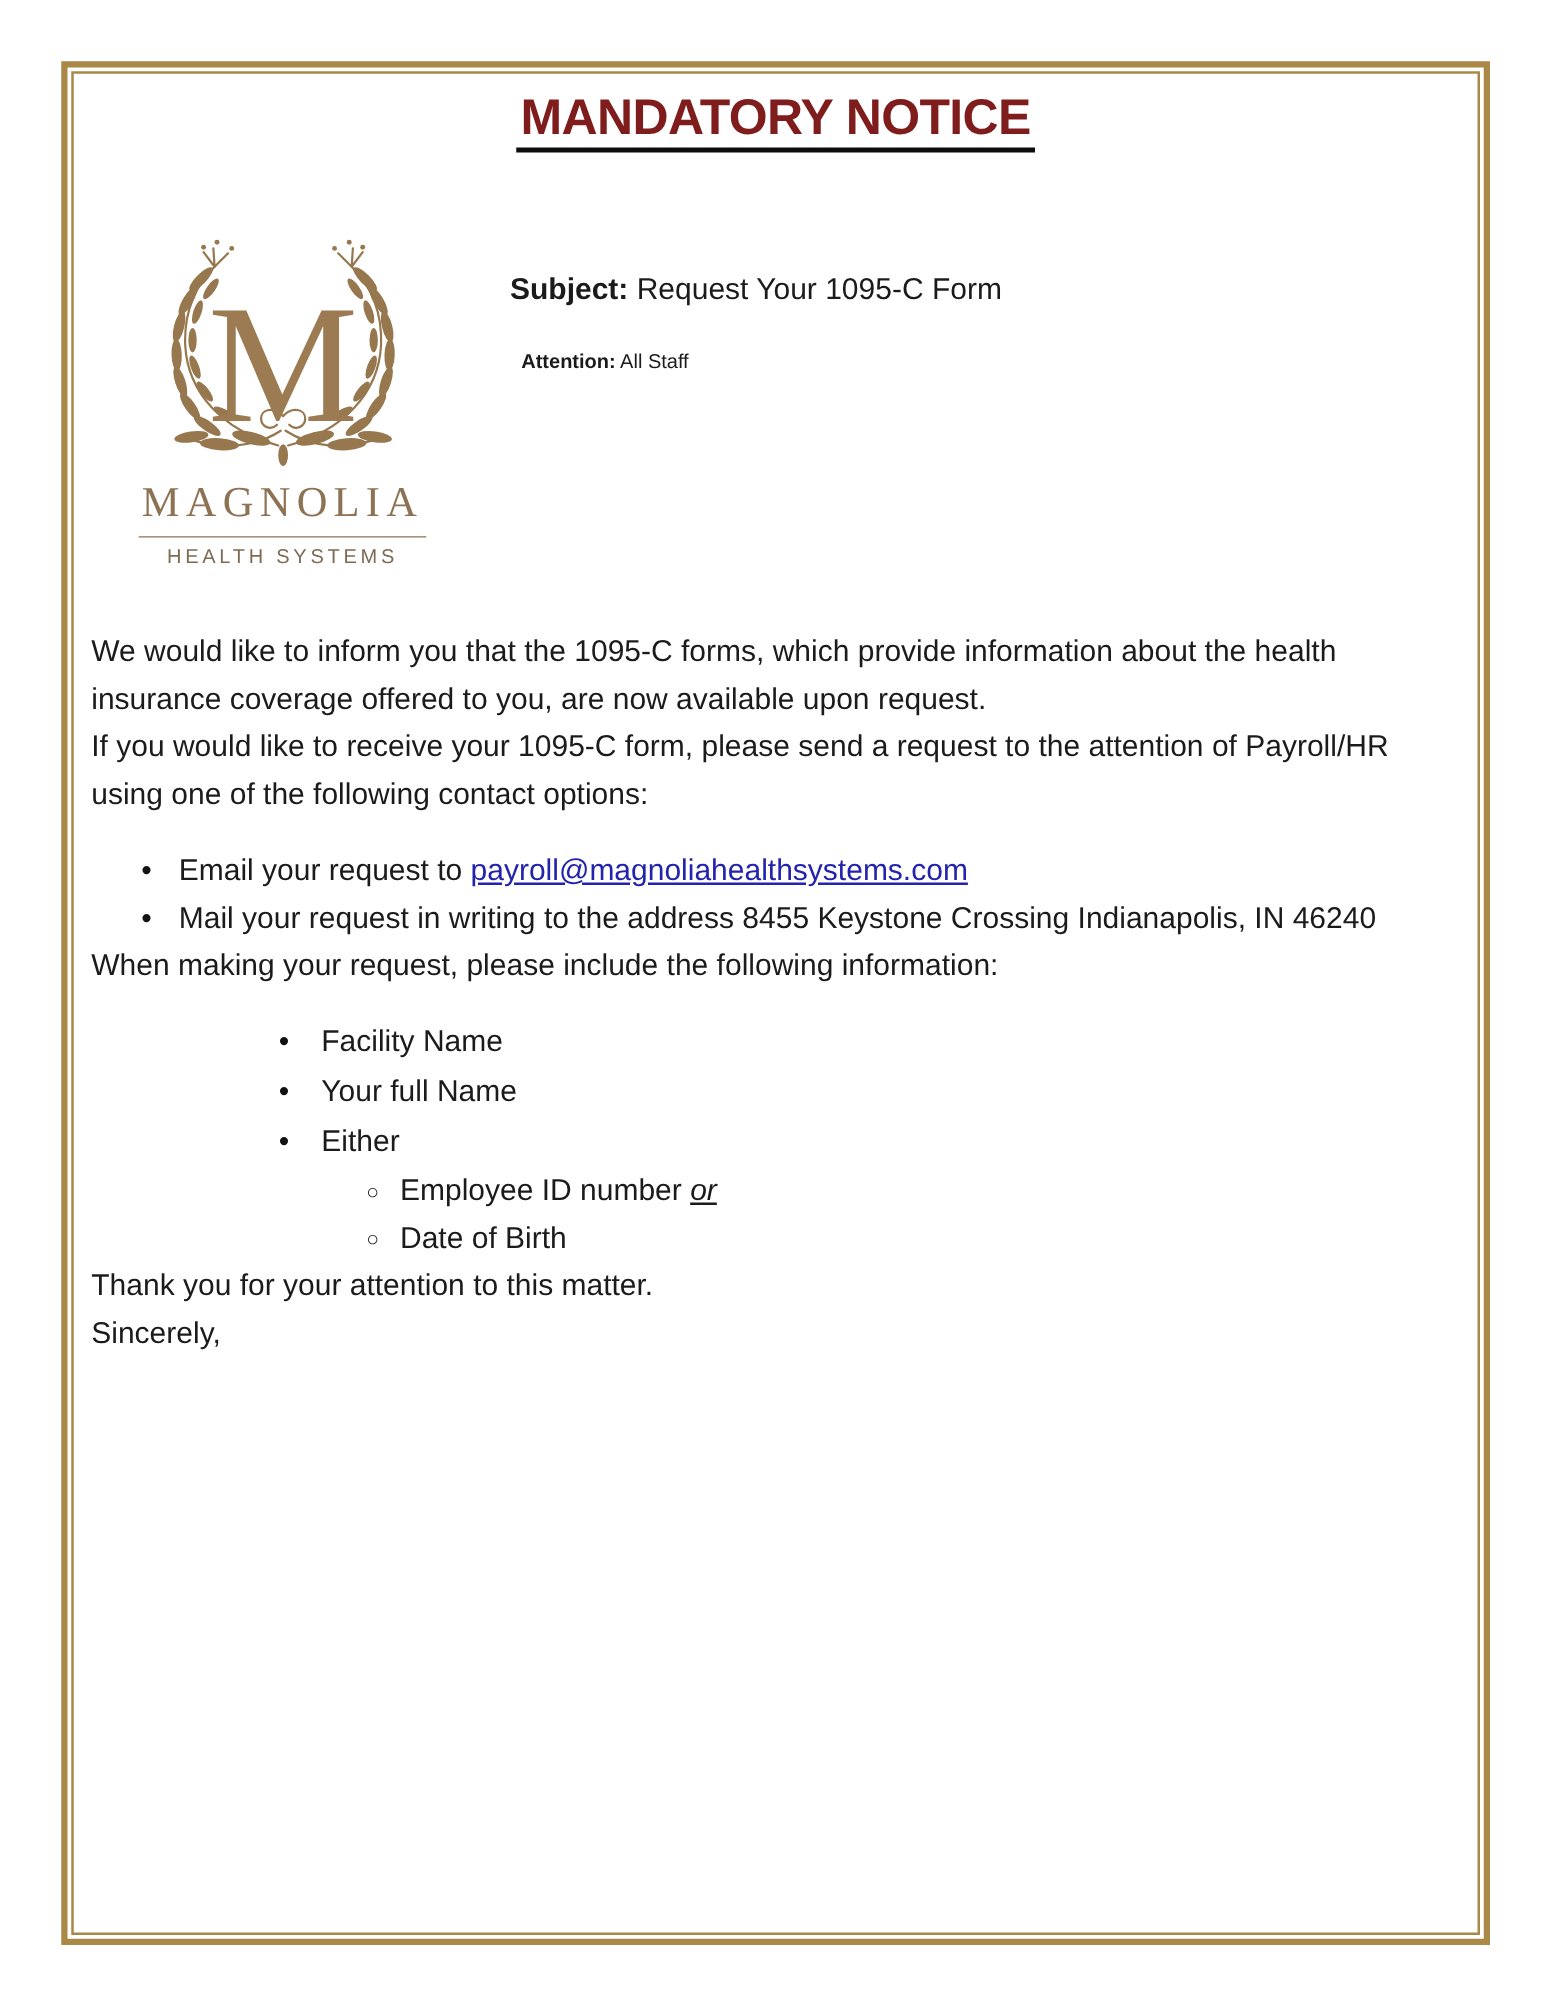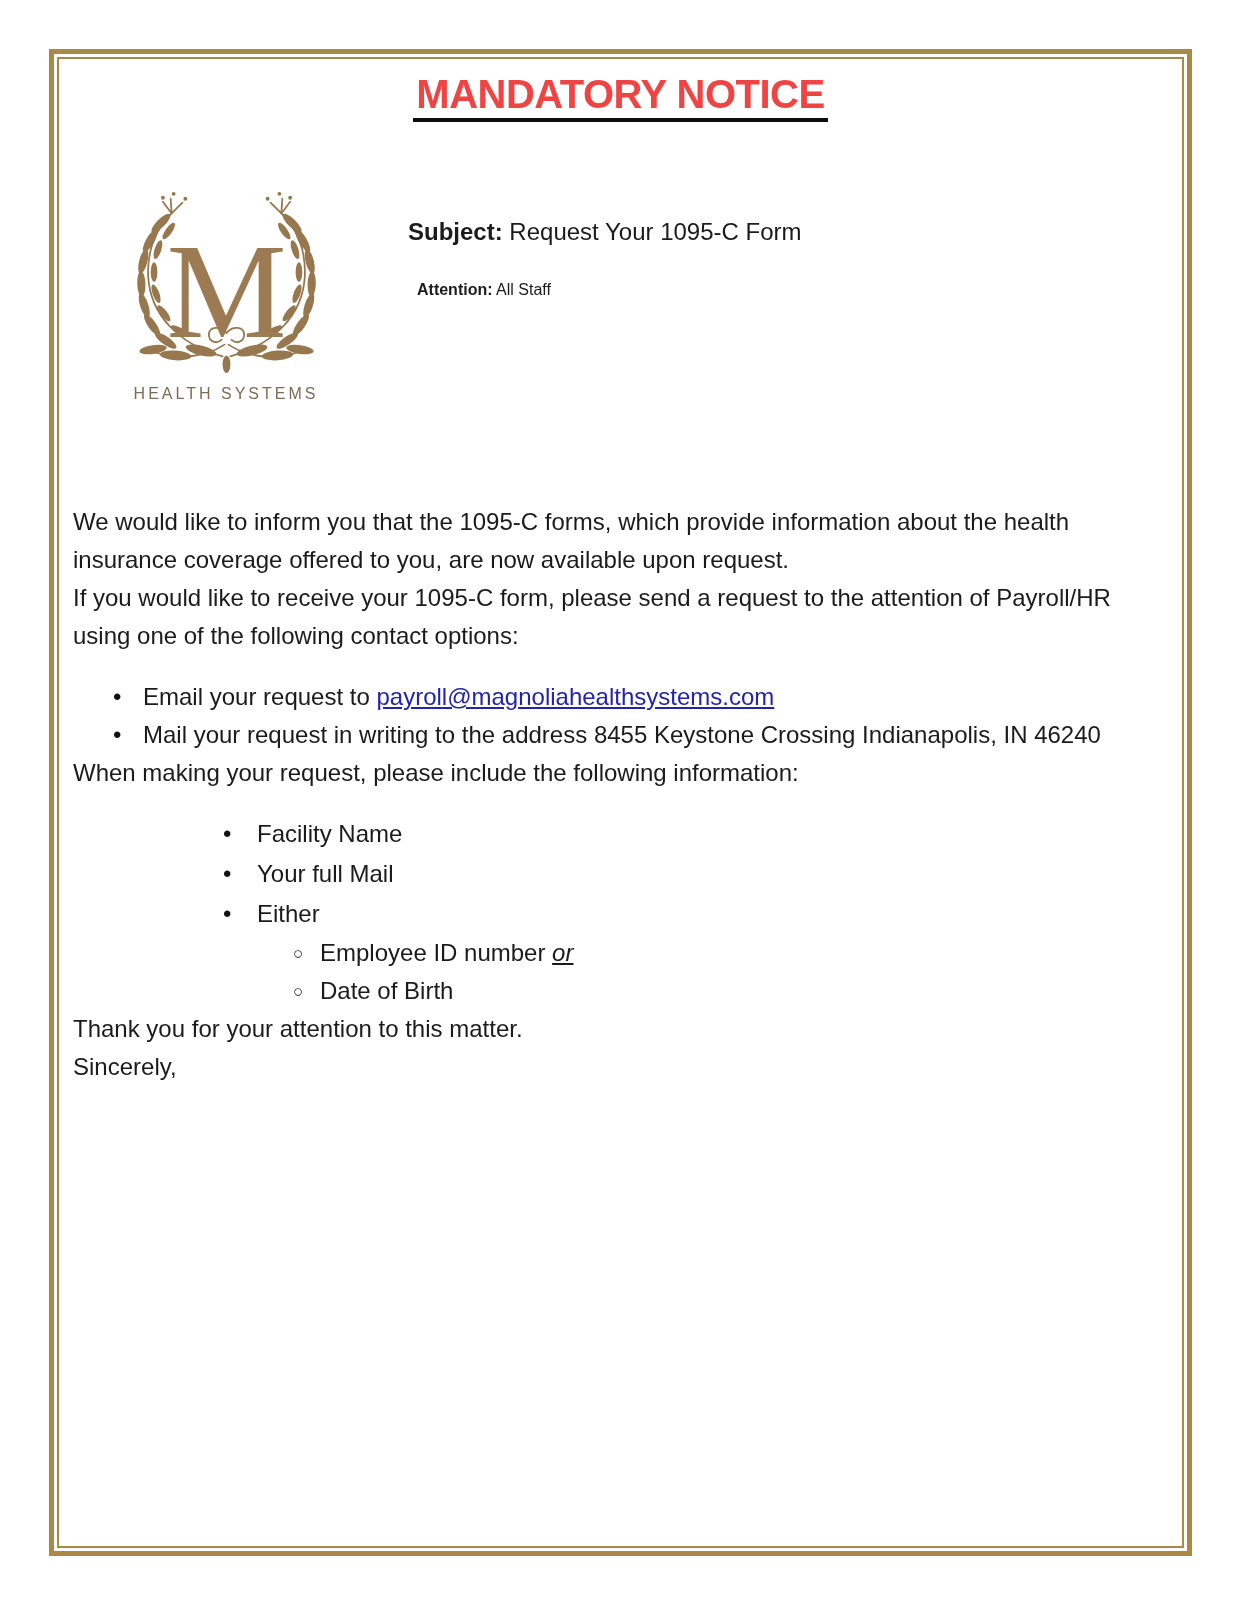--- a/index.html
+++ b/index.html
@@ -8,21 +8,21 @@
     font-family:"Liberation Sans", sans-serif;color:#1b1b1b;overflow:hidden;
   }
   
   .frame{position:absolute;top:49px;left:49px;right:48px;bottom:49px;border:5px solid #aa8846;}
   .frame::after{content:"";position:absolute;inset:3px;border:2px solid #aa8846;}
 
   
   .title{position:absolute;top:74px;left:49px;right:48px;text-align:center;margin:0;}
   .title .title-text{
     display:inline-block;font-weight:700;font-size:40px;letter-spacing:-0.5px;line-height:40px;
-    color:#ef4444;border-bottom:4px solid #0d0d0d;padding:0 3px 4px 3px;
+    color:#7f1d1d;border-bottom:4px solid #0d0d0d;padding:0 3px 4px 3px;
   }
 
   
   .logo{position:absolute;left:101px;top:182px;width:250px;text-align:center;}
   .logo svg{display:block;margin:0 auto;}
   .logo-name{
     display:inline-block;font-family:"Liberation Serif", serif;font-size:34px;letter-spacing:5px;
     color:#8d7254;border-bottom:1px solid #8d7254;padding:0 2px 7px 2px;margin-top:6px;white-space:nowrap;
   }
   .logo-tagline{
@@ -121,20 +121,21 @@
         <ellipse rx="16" ry="5" transform="translate(94 172) rotate(14)"></ellipse>
         <ellipse rx="16" ry="5" transform="translate(68 177) rotate(4)"></ellipse>
         <ellipse rx="14" ry="4.5" transform="translate(45 171) rotate(-8)"></ellipse>
         <ellipse rx="16" ry="5" transform="translate(146 172) rotate(166)"></ellipse>
         <ellipse rx="16" ry="5" transform="translate(172 177) rotate(176)"></ellipse>
         <ellipse rx="14" ry="4.5" transform="translate(195 171) rotate(188)"></ellipse>
         <ellipse cx="120" cy="186" rx="4" ry="9"></ellipse>
       </g>
       <text x="120" y="158" text-anchor="middle" font-family="Liberation Serif, serif" font-size="138" fill="#9c7b52">M</text>
     </svg>
+    <div class="logo-name">MAGNOLIA</div>
     <div class="logo-tagline">HEALTH SYSTEMS</div>
   </div>
 
   <div class="subject-line">
     <span class="b">Subject:</span>
     <span>Request Your 1095-C Form</span>
   </div>
   <div class="attention-line">
     <span class="b">Attention:</span>
     <span>All Staff</span>
@@ -159,21 +160,21 @@
 
     <p class="p3">When making your request, please include the following information:</p>
 
     <div class="list-info">
       <div class="li li-l2">
         <span class="marker">•</span>
         <span class="text">Facility Name</span>
       </div>
       <div class="li li-l2">
         <span class="marker">•</span>
-        <span class="text">Your full Mail</span>
+        <span class="text">Your full Name</span>
       </div>
       <div class="li li-l2">
         <span class="marker">•</span>
         <span class="text">Either</span>
       </div>
       <div class="li li-l3">
         <span class="marker">○</span>
         <span class="text"><span>Employee ID number </span><span class="em-or">or</span></span>
       </div>
       <div class="li li-l3">

